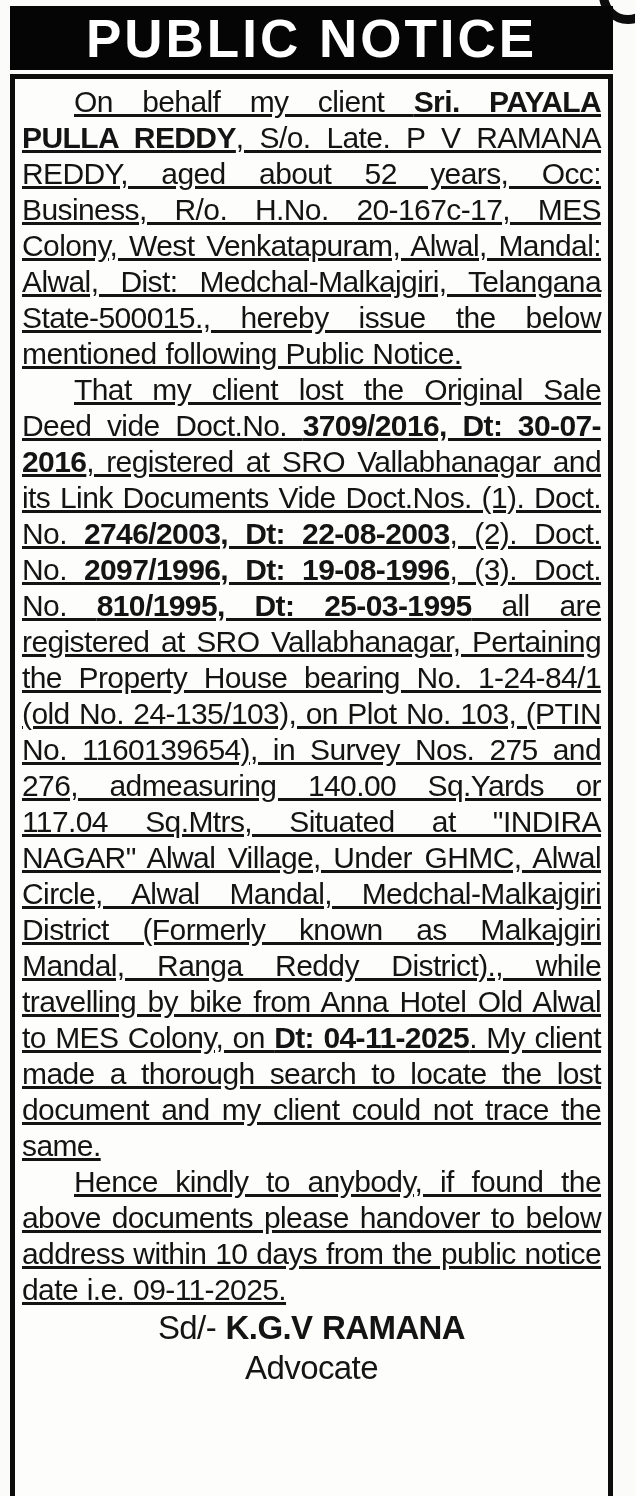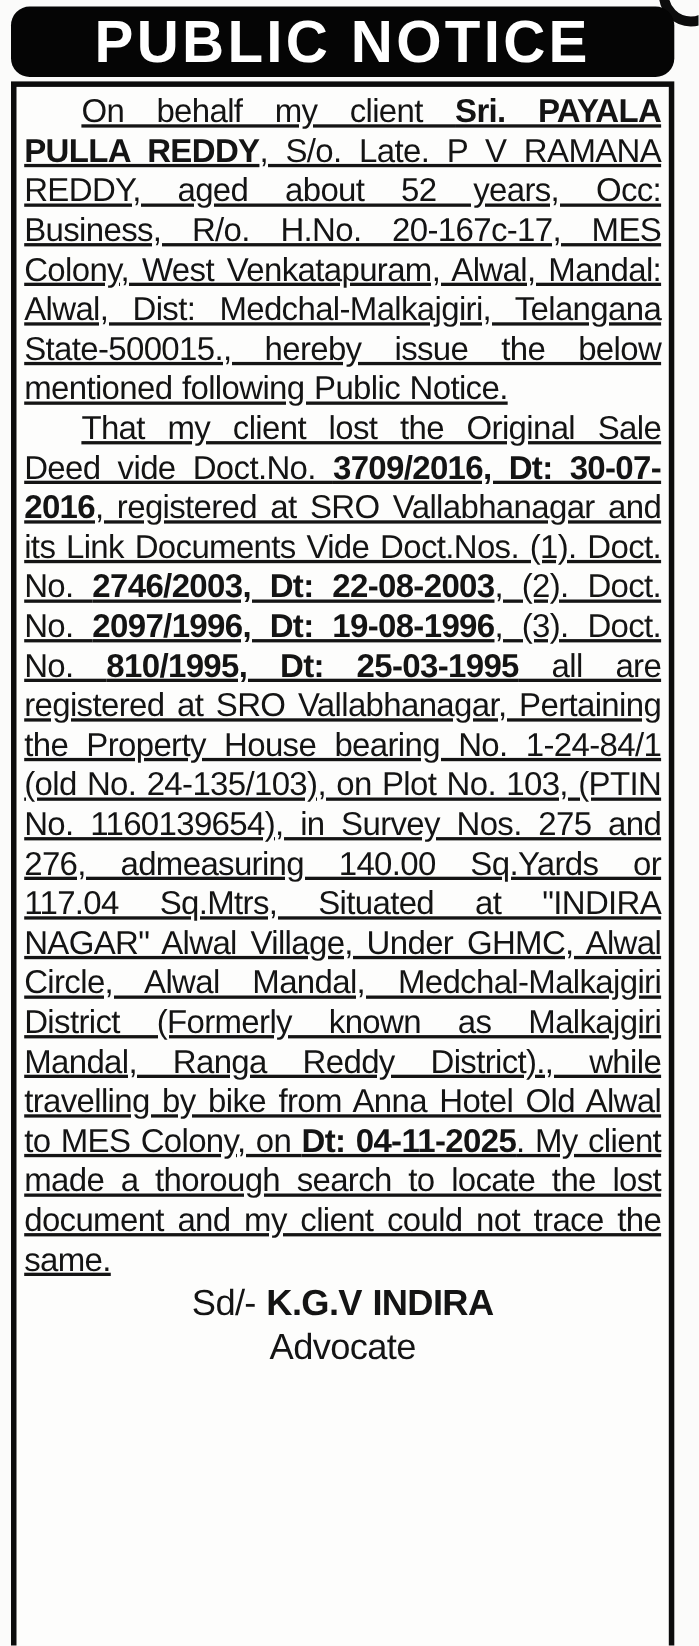--- a/index.html
+++ b/index.html
@@ -27,21 +27,20 @@
     background:transparent;
   }
   .notice-box{
     position:absolute; left:10px; top:6px; width:603px; height:1520px;
   }
   .notice-header{
     background:var(--header-bg);
     height:64px;
     display:flex; align-items:center; justify-content:center;
     margin-bottom:4px;
-    border-radius:17px;
   }
   .notice-title{
     color:var(--header-text);
     font-size:53px; font-weight:bold; letter-spacing:3px;
     line-height:1; transform:scaleY(1.02);
     white-space:nowrap;
   }
   .notice-body{
     border:5px solid var(--border-color);
     background:var(--body-bg);
@@ -63,17 +62,18 @@
 
 <div class="page">
   <div class="corner-arc"></div>
   <div class="notice-box">
     <div class="notice-header">
       <span class="notice-title">PUBLIC NOTICE</span>
     </div>
     <div class="notice-body">
         <p class="para indent align-justify"><span class="seg">On behalf my client </span><span class="seg-bold">Sri. PAYALA PULLA REDDY</span><span class="seg">, S/o. Late. P V RAMANA REDDY, aged about 52 years, Occ: Business, R/o. H.No. 20-167c-17, MES Colony, West Venkatapuram, Alwal, Mandal: Alwal, Dist: Medchal-Malkajgiri, Telangana State-500015., hereby issue the below mentioned following Public Notice.</span></p>
         <p class="para indent align-justify"><span class="seg">That my client lost the Original Sale Deed vide Doct.No. </span><span class="seg-bold">3709/2016, Dt: 30-07-2016</span><span class="seg">, registered at SRO Vallabhanagar and its Link Documents Vide Doct.Nos. (1). Doct. No. </span><span class="seg-bold">2746/2003, Dt: 22-08-2003</span><span class="seg">, (2). Doct. No. </span><span class="seg-bold">2097/1996, Dt: 19-08-1996</span><span class="seg">, (3). Doct. No. </span><span class="seg-bold">810/1995, Dt: 25-03-1995</span><span class="seg"> all are registered at SRO Vallabhanagar, Pertaining the Property House bearing No. 1-24-84/1 (old No. 24-135/103), on Plot No. 103, (PTIN No. 1160139654), in Survey Nos. 275 and 276, admeasuring 140.00 Sq.Yards or 117.04 Sq.Mtrs, Situated at "INDIRA NAGAR" Alwal Village, Under GHMC, Alwal Circle, Alwal Mandal, Medchal-Malkajgiri District (Formerly known as Malkajgiri Mandal, Ranga Reddy District)., while travelling by bike from Anna Hotel Old Alwal to MES Colony, on </span><span class="seg-bold">Dt: 04-11-2025</span><span class="seg">. My client made a thorough search to locate the lost document and my client could not trace the same.</span></p>
-        <p class="para align-center size-lg"><span class="seg">Sd/- </span><span class="seg-bold">K.G.V INDIRA</span></p>
+        <p class="para indent align-justify"><span class="seg">Hence kindly to anybody, if found the above documents please handover to below address within 10 days from the public notice date i.e. 09-11-2025.</span></p>
+        <p class="para align-center size-lg"><span class="seg">Sd/- </span><span class="seg-bold">K.G.V RAMANA</span></p>
         <p class="para align-center size-lg"><span class="seg">Advocate</span></p>
       </div>
   </div>
 </div>
 
 </body></html>

